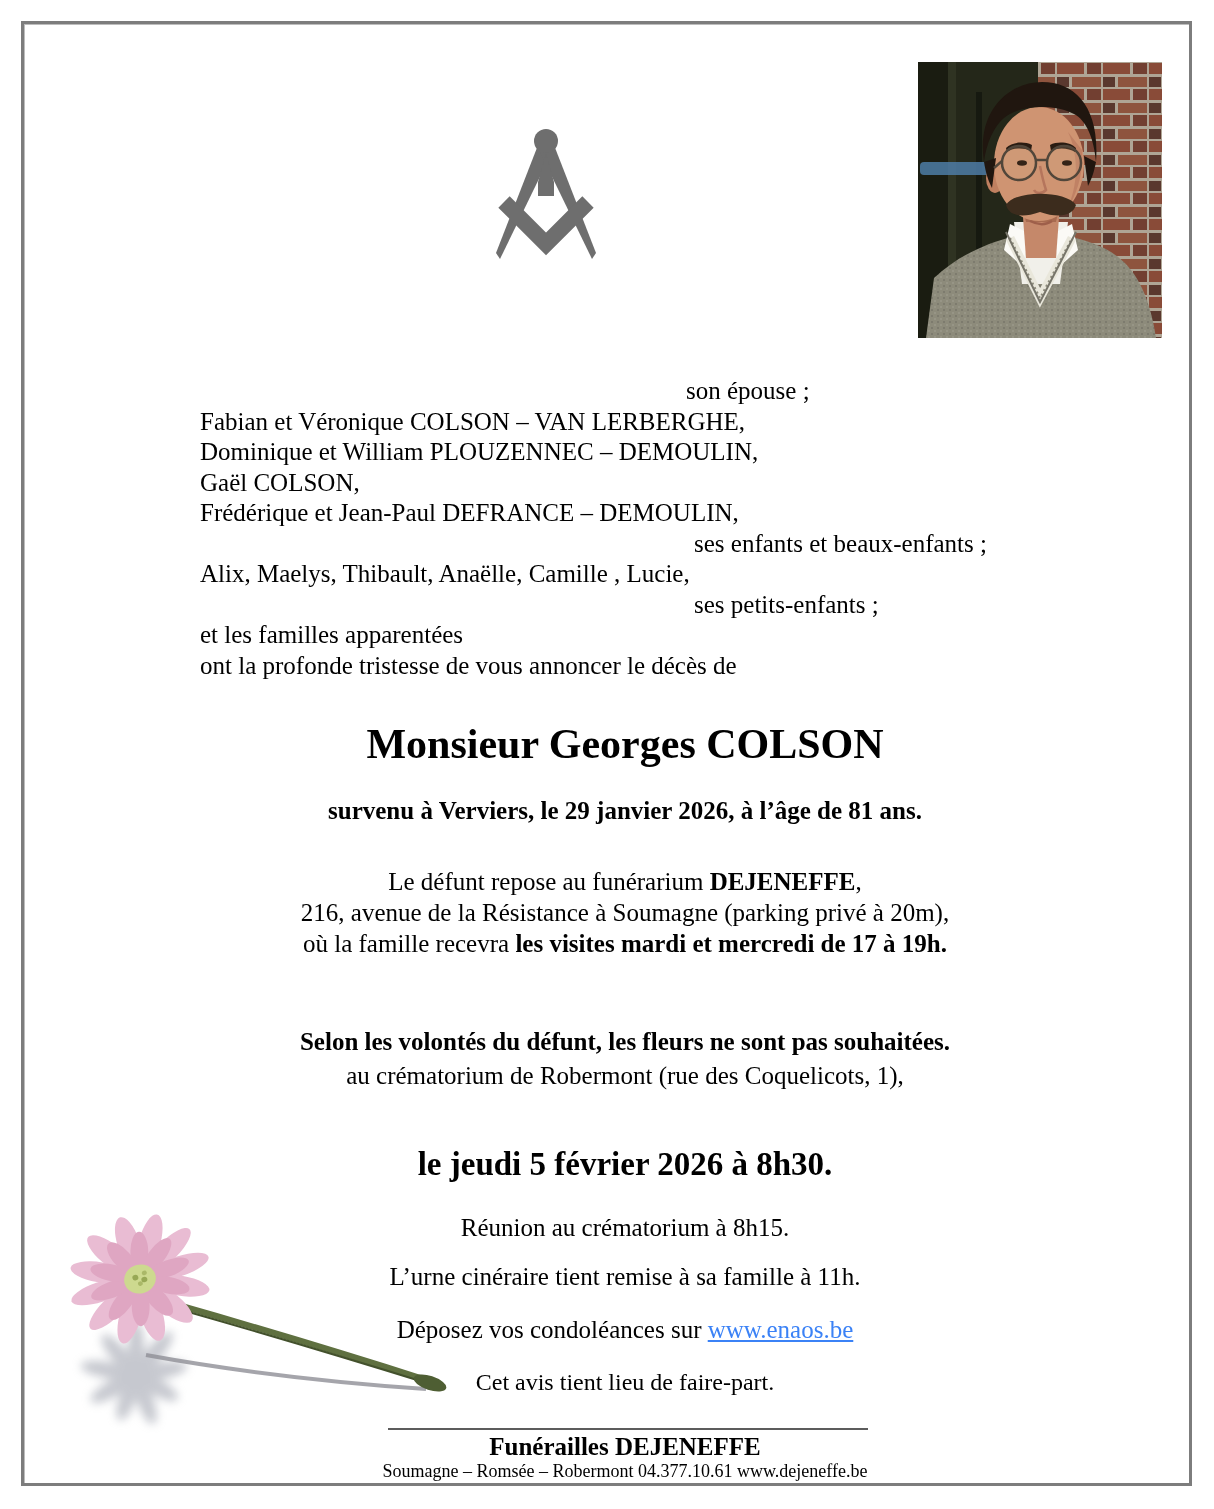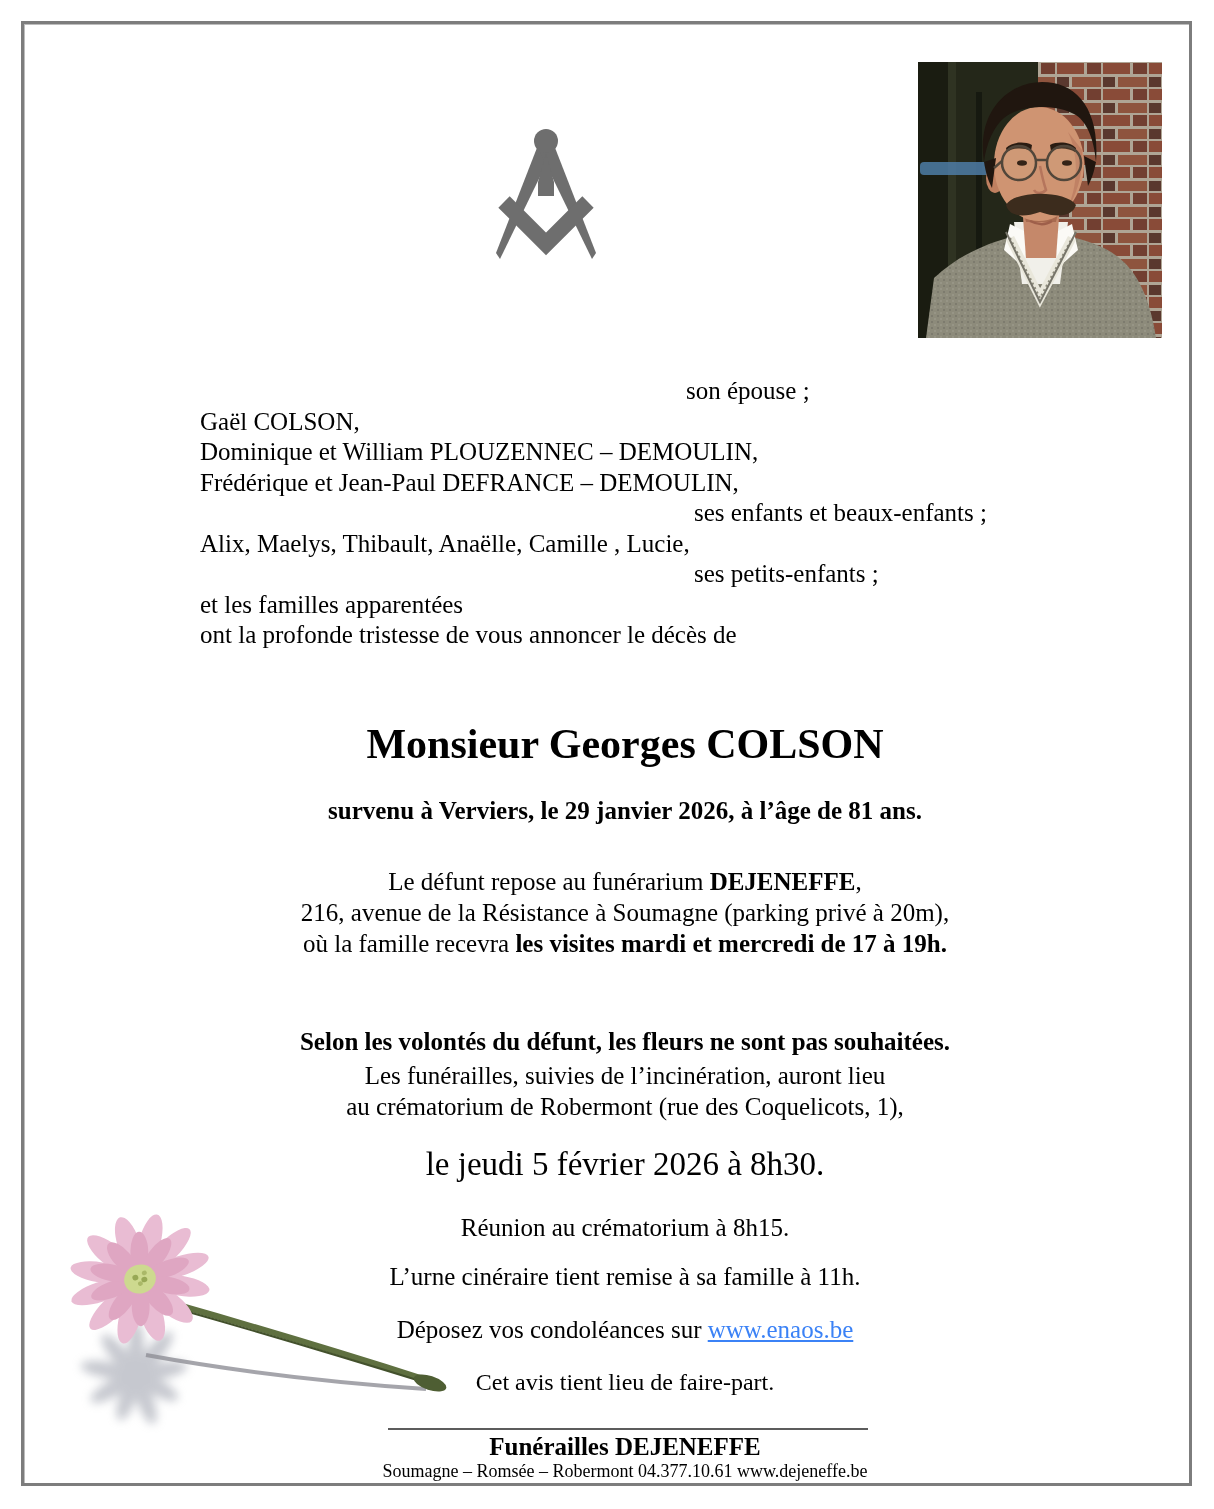--- a/index.html
+++ b/index.html
@@ -18,21 +18,21 @@
   .names{left:200px;top:376px;width:860px;font-size:25px;line-height:30.5px;white-space:nowrap;}
   .names .indent1{padding-left:486px;}
   .names .indent2{padding-left:494px;}
   
   .c{left:40px;width:1170px;text-align:center;}
   .title{top:720px;font-size:42px;font-weight:bold;line-height:48px;}
   .survenu{top:797px;font-size:25px;font-weight:bold;}
   .repose{top:866px;font-size:25px;line-height:31px;}
   .selon{top:1028px;font-size:25px;font-weight:bold;}
   .ceremony{top:1060px;font-size:25px;line-height:31px;}
-  .jeudi{top:1146px;font-size:33px;font-weight:normal;}
+  .jeudi{top:1146px;font-size:33px;font-weight:bold;}
   .reunion{top:1214px;font-size:25px;font-weight:normal;}
   .urne{top:1263px;font-size:25px;}
   .deposez{top:1316px;font-size:25px;}
   .avis{top:1369px;font-size:24px;}
   .footer-name{top:1433px;font-size:25px;font-weight:bold;}
   .footer-loc{top:1461px;font-size:18px;}
   .divider{left:388px;top:1428px;width:480px;height:2px;background:#5c5c5c;}
   a.link{color:#3b82f6;text-decoration:underline;cursor:pointer;}
   b{font-weight:bold;}
   .emblem{left:490px;top:128px;width:112px;height:135px;}
@@ -123,22 +123,23 @@
     <path d="M122,104 C124,114 126,122 128,128 C124,132 118,132 116,128" fill="none" stroke="#b5755c" stroke-width="2.5"></path>
 
     <path d="M88,143 C96,128 148,128 158,143 C155,153 142,157 122,150 C102,157 91,153 88,143 Z" fill="#3c2c1d"></path>
 
     <path d="M112,159 C120,163 128,163 134,159" fill="none" stroke="#9e5f4a" stroke-width="2.5"></path>
   </svg>
 </div>
 
 <div class="abs names">
   <div class="indent1">son épouse ;</div>
+  <div>Fabian et Véronique COLSON – VAN LERBERGHE,</div>
+  <div>Dominique et William PLOUZENNEC – DEMOULIN,</div>
   <div>Gaël COLSON,</div>
-  <div>Dominique et William PLOUZENNEC – DEMOULIN,</div>
   <div>Frédérique et Jean-Paul DEFRANCE – DEMOULIN,</div>
   <div class="indent2">ses enfants et beaux-enfants ;</div>
   <div>Alix, Maelys, Thibault, Anaëlle, Camille , Lucie,</div>
   <div class="indent2">ses petits-enfants ;</div>
   <div>et les familles apparentées</div>
   <div>ont la profonde tristesse de vous annoncer le décès de</div>
 </div>
 
 <div class="abs c title">Monsieur Georges COLSON</div>
 
@@ -146,21 +147,20 @@
 
 <div class="abs c repose">
   <div><span>Le défunt repose au funérarium </span><b>DEJENEFFE</b><span>,</span></div>
   <div>216, avenue de la Résistance à Soumagne (parking privé à 20m),</div>
   <div><span>où la famille recevra </span><b>les visites mardi et mercredi de 17 à 19h.</b></div>
 </div>
 
 <div class="abs c selon">Selon les volontés du défunt, les fleurs ne sont pas souhaitées.</div>
 
 <div class="abs c ceremony">
-  <div>Les funérailles, suivies de l’incinération, auront lieu</div>
   <div>au crématorium de Robermont (rue des Coquelicots, 1),</div>
 </div>
 
 <div class="abs c jeudi">le jeudi 5 février 2026 à 8h30.</div>
 
 <div class="abs c reunion">Réunion au crématorium à 8h15.</div>
 
 <div class="abs c urne">L’urne cinéraire tient remise à sa famille à 11h.</div>
 
 <div class="abs c deposez"><span>Déposez vos condoléances sur </span><a class="link">www.enaos.be</a></div>

